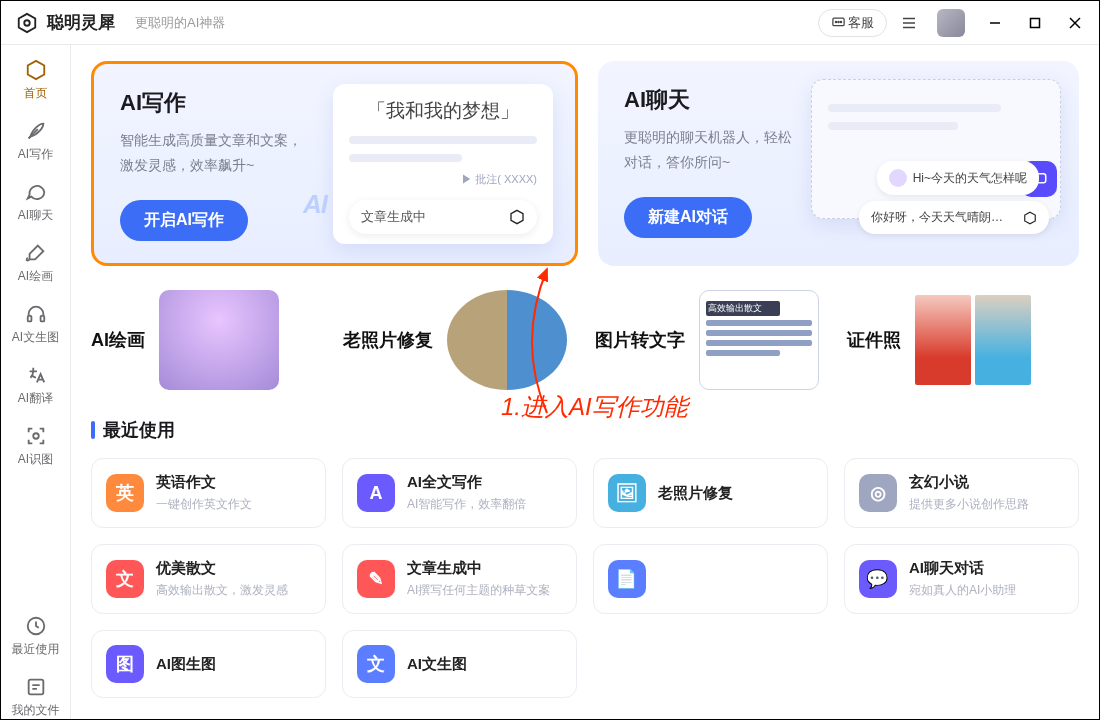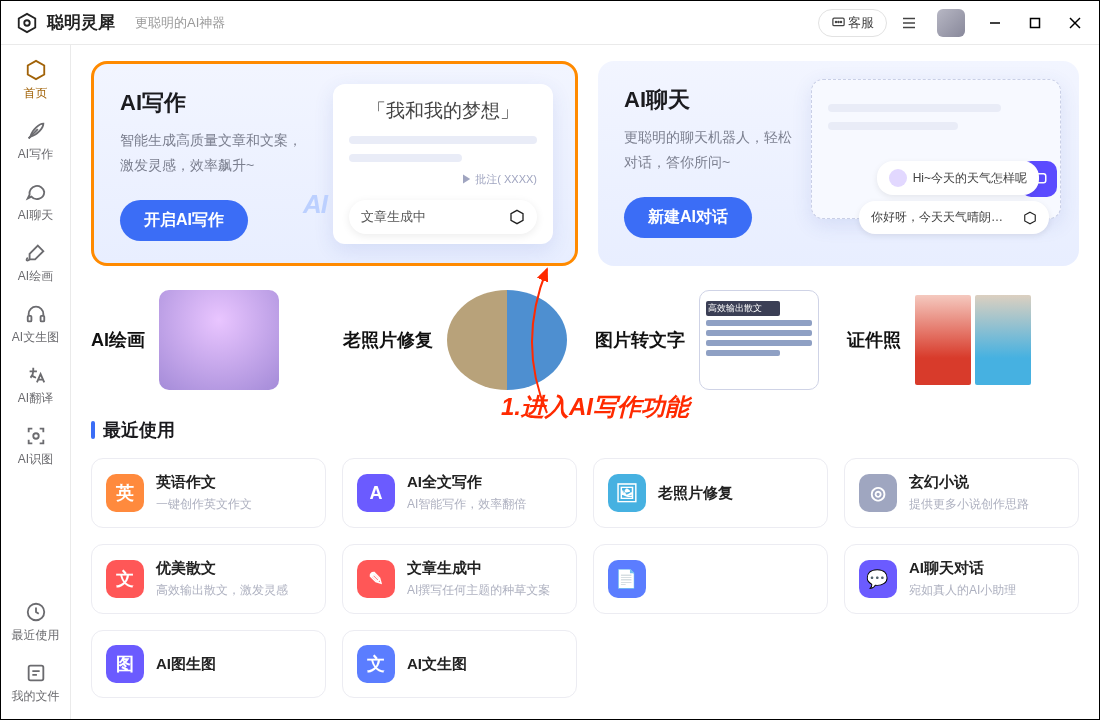--- a/index.html
+++ b/index.html
@@ -44,21 +44,21 @@
 .mock .bar.s{width:60%;}
 .mock .gen{ position:absolute; bottom:10px; left:16px; right:16px; display:flex; justify-content:space-between; align-items:center; background:#fff; border-radius:20px; padding:8px 12px; box-shadow:0 2px 8px rgba(0,0,0,.08); font-size:13px; color:#555;}
 .mock .note{ font-size:11px; color:#a0a5c0; text-align:right; margin-top:6px;}
 .ai-badge{ position:absolute; left:-30px; bottom:24px; font-size:26px; font-weight:900; color:#bcd0ff; font-style:italic; letter-spacing:-1px;}
 .card-hero.hero-b .mock{ right:18px; top:18px; width:250px; height:140px; border:1px dashed #c9cfe6; background:#f7f9ff;}
 .bubble{ position:absolute; border-radius:16px; background:#fff; padding:8px 12px; font-size:12px; color:#444; box-shadow:0 2px 6px rgba(0,0,0,.08); display:flex; align-items:center; gap:6px;}
 .bubble .bav{width:18px;height:18px;border-radius:50%;background:#e2d8ff;}
 .bubble1{ right:40px; top:100px;}
 .bubble2{ right:30px; top:140px;gap:20px;}
 .chat-glyph{ position:absolute; right:22px; top:100px; width:36px; height:36px; border-radius:10px; background:#5b4bff; display:flex; align-items:center; justify-content:center; color:#fff;}
-.anno-text{ position:absolute; left:500px; top:390px; color:#ff2a00; font-size:24px; font-style:italic; font-weight:700;}
+.anno-text{ position:absolute; left:500px; top:390px; color:#ff2a00; font-size:24px; font-style:italic; font-weight:400;}
 .arrow-line{ position:absolute; left:506px; top:262px; width:120px; height:160px; pointer-events:none;}
 .arrow-line svg{width:100%;height:100%;}
 
 
 .tile-row{ display:flex; gap:20px; margin-top:24px;}
 .tile{ flex:1; display:flex; align-items:center; gap:14px; cursor:pointer;}
 .tile .tlabel{ font-size:18px; font-weight:800; color:#111;}
 .thumb{ width:120px; height:100px; border-radius:10px; background:#d7dbe8; position:relative; overflow:hidden;}
 .thumb.girl{ background:radial-gradient(circle at 50% 30%,#e9c5ff,#a48bd8);}
 .thumb.oldpic{ background:linear-gradient(90deg,#b8a27a 50%,#4e8fd0 50%); border-radius:50%;}
@@ -196,21 +196,21 @@
     <div class="side-gap"></div>
     <div class="side-item">
       <span class="ic">
           <svg viewBox="0 0 24 24" fill="none" stroke="currentColor" stroke-width="2">
             <circle cx="12" cy="12" r="9"></circle>
             <path d="M12 7v5l3 2"></path>
           </svg>
         </span>
       <span>最近使用</span>
     </div>
-    <div class="side-item" style="margin-bottom:14px;">
+    <div class="side-item" style="">
       <span class="ic">
           <svg viewBox="0 0 24 24" fill="none" stroke="currentColor" stroke-width="2">
             <rect x="4" y="4" width="16" height="16" rx="2"></rect>
             <path d="M8 10h8M8 14h5"></path>
           </svg>
         </span>
       <span>我的文件</span>
     </div>
   </div>
 

